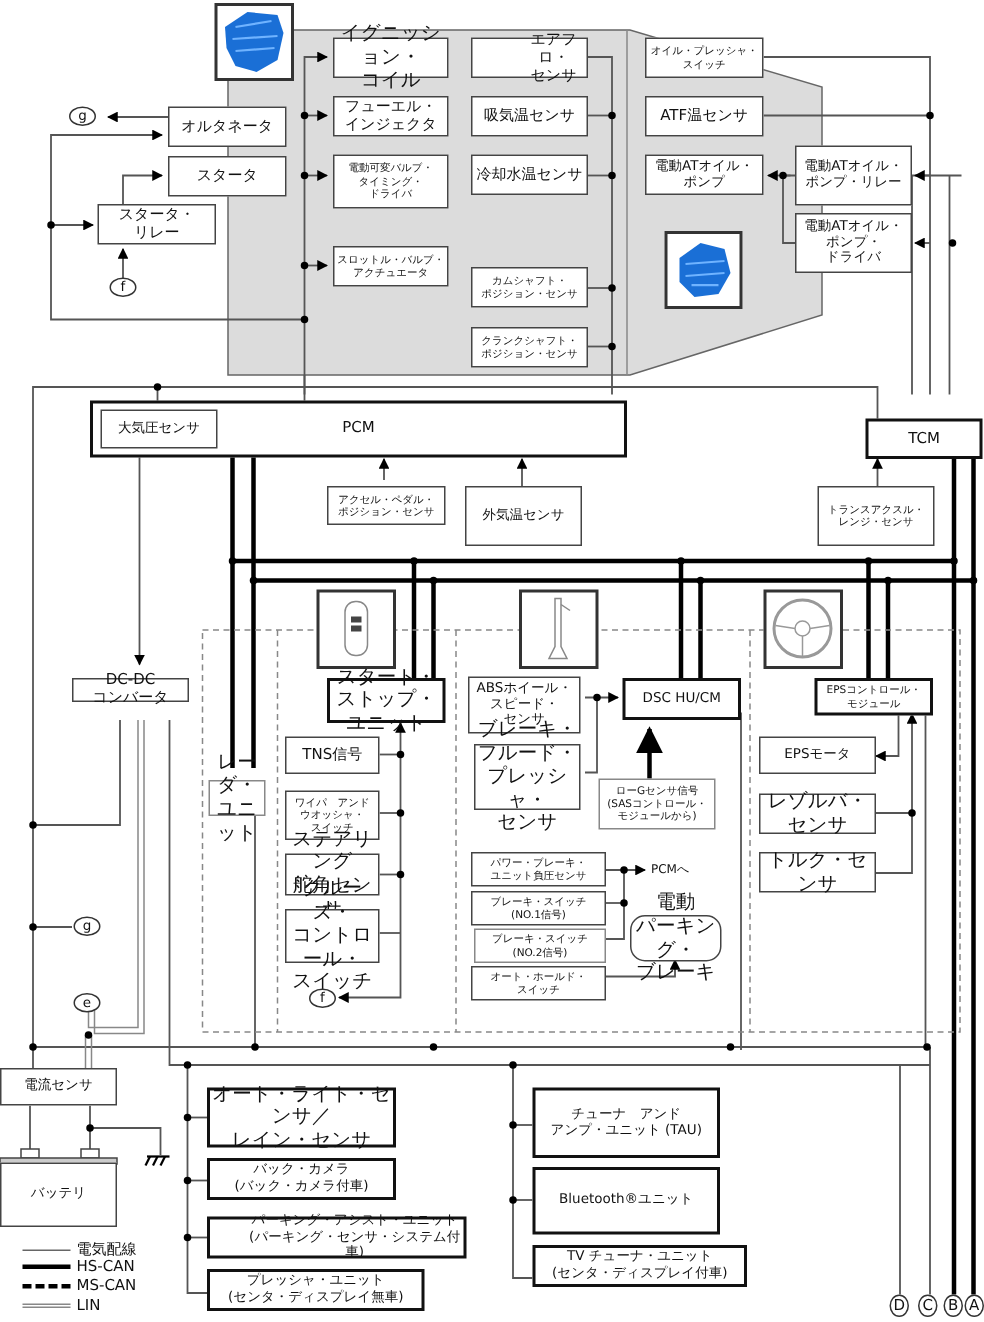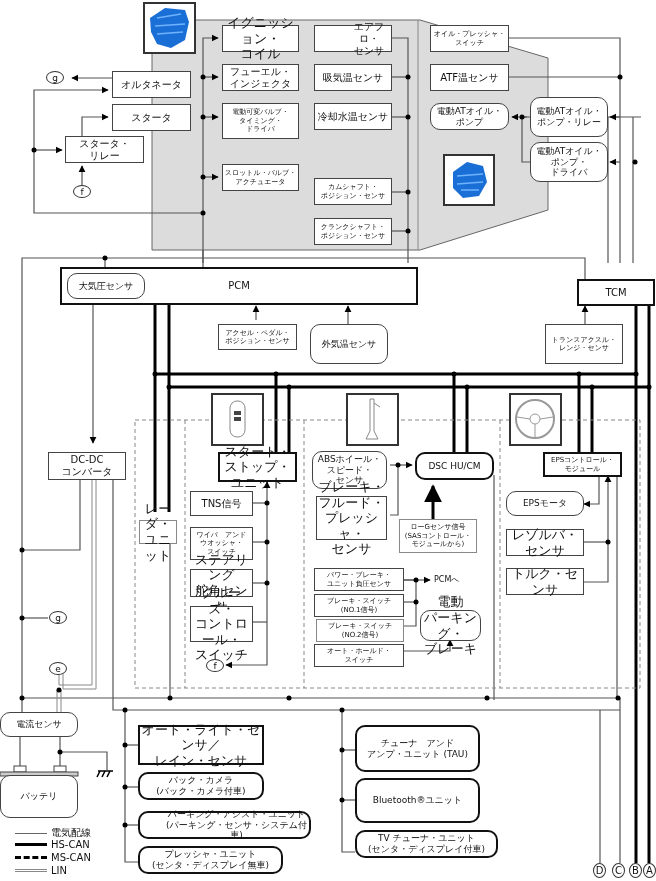--- a/index.html
+++ b/index.html
@@ -6,21 +6,21 @@
   body { width:656px; height:881px; position:relative; overflow:hidden;
          font-family: "DejaVu Sans", sans-serif; color:#111; }
   #wires { position:absolute; left:0; top:0; width:656px; height:881px; }
   .box { position:absolute; box-sizing:border-box; background:#fff; border:1px solid #444;
          display:flex; align-items:center; justify-content:center; text-align:center;
          white-space:pre-line; line-height:1.2; font-size:9px; }
   .box.thick { border:2px solid #111; }
   .box.gray { border-color:#888; }
   .fs7 { font-size:7px; }
   .fs8 { font-size:13px; }
-  .fs9 { font-size:9px;border-radius:10px; }
+  .fs9 { font-size:9px; }
   .fs10 { font-size:10px; }
   .circle { position:absolute; box-sizing:border-box; width:18px; height:13px; border:1px solid #333;
             border-radius:50%; background:#fff; font-size:9px; display:flex; align-items:center; justify-content:center; }
   .letter { position:absolute; box-sizing:border-box; width:13px; height:15px; border:1px solid #333;
             border-radius:50%; background:#fff; font-size:10px; display:flex; align-items:center; justify-content:center; }
   .legend { position:absolute; left:15px; font-size:10px; display:flex; align-items:center; gap:4px; }
   .legend .sw { width:32px; height:0; }
   .img { position:absolute; box-sizing:border-box; background:#fff; border:2px solid #333; }
 </style>
 </head>
@@ -285,21 +285,21 @@
   <span>PCM</span>
 </div>
 <div class="box fs9" style="left:67px;top:273px;width:78px;height:26px;">大気圧センサ</div>
 <div class="box fs7" style="left:218px;top:324px;width:79px;height:26px;">アクセル・ペダル・
 ポジション・センサ</div>
 <div class="box fs9" style="left:310px;top:324px;width:78px;height:40px;">外気温センサ</div>
 <div class="box thick fs10" style="left:577px;top:279px;width:78px;height:27px;">TCM</div>
 <div class="box fs7" style="left:545px;top:324px;width:78px;height:40px;">トランスアクスル・
 レンジ・センサ</div>
 
-<div class="box fs10" style="left:48px;top:452px;width:78px;height:28px;">DC-DC
+<div class="box fs10" style="left:48px;top:452px;width:78px;height:16px;">DC-DC
 コンバータ</div>
 <div class="box gray fs8" style="left:139px;top:520px;width:38px;height:24px;">レーダ・
 ユニット</div>
 <div class="circle" style="left:49px;top:611px;">g</div>
 <div class="circle" style="left:49px;top:662px;">e</div>
 
 <div class="box thick fs8" style="left:218px;top:452px;width:79px;height:30px;">スタート・
 ストップ・ユニット</div>
 <div class="box fs10" style="left:190px;top:491px;width:63px;height:25px;">TNS信号</div>
 <div class="box fs7" style="left:190px;top:527px;width:63px;height:33px;">ワイパ　アンド

